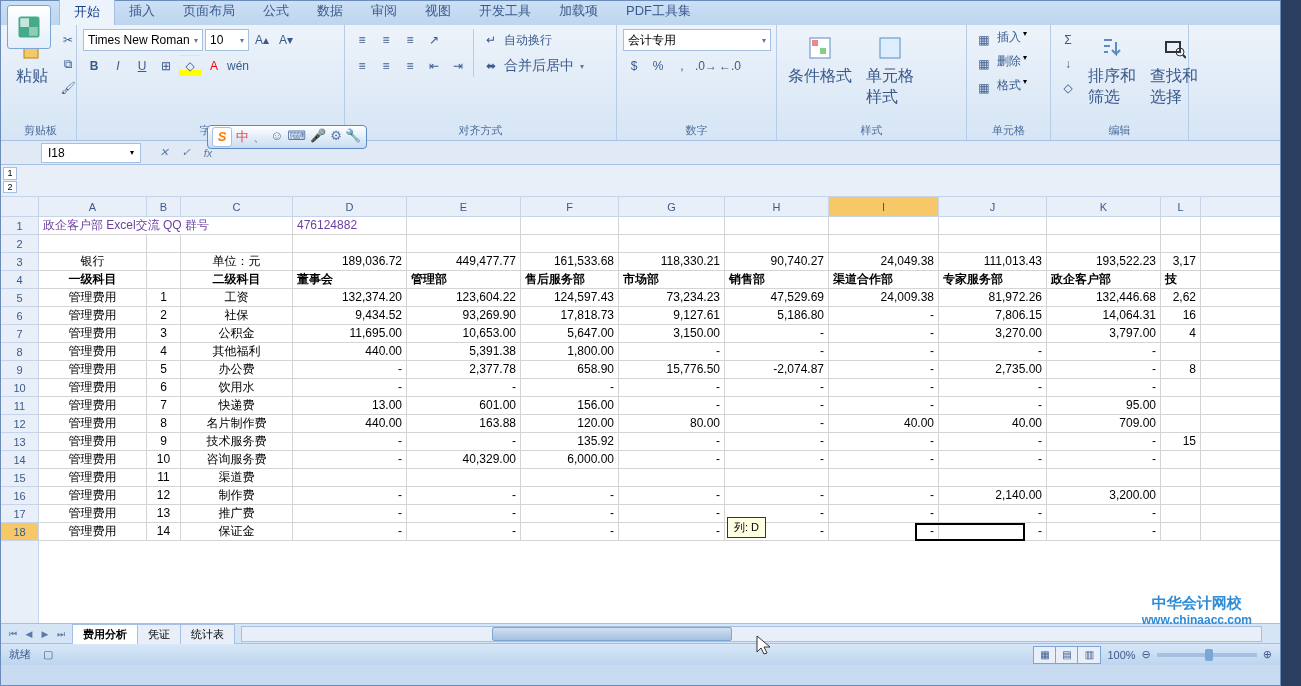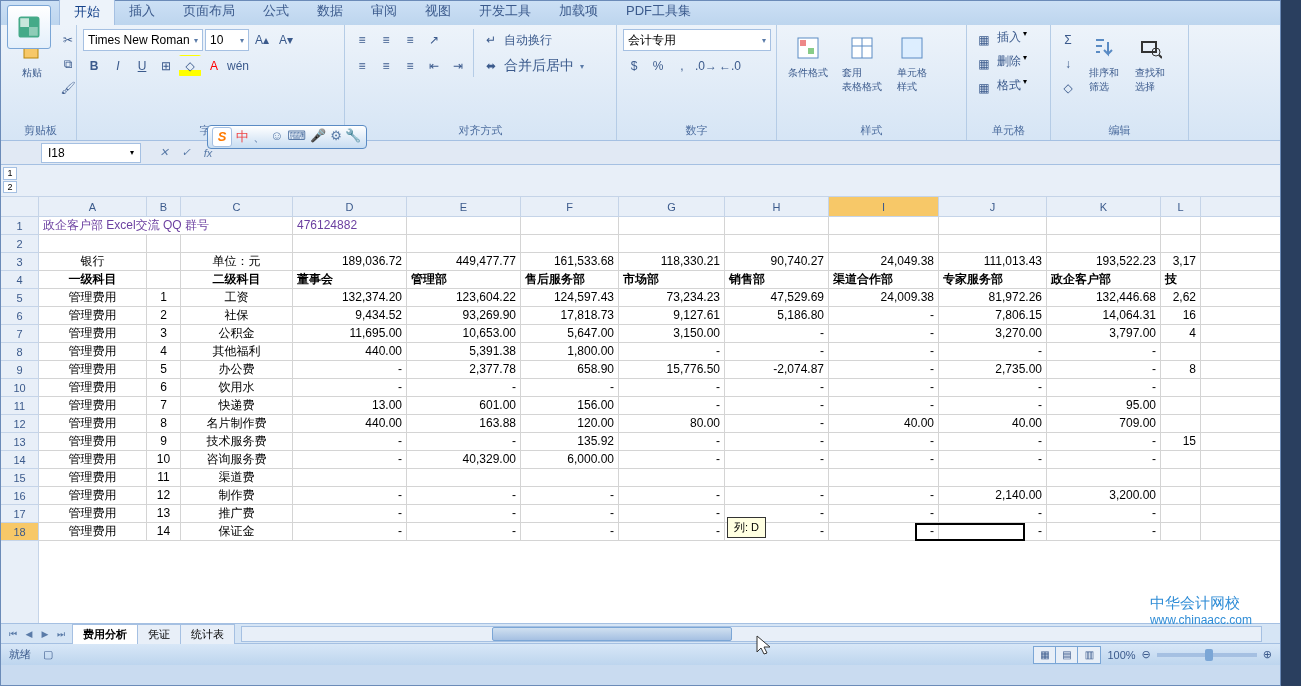--- a/index.html
+++ b/index.html
@@ -11,21 +11,21 @@
 .ribbon-tab { padding: 4px 14px; font-size: 13px; color: #3b5a8c; cursor: pointer; }
 .ribbon-tab.active { background: #edf3fa; border: 1px solid #a5c0e2; border-bottom: none; border-radius: 3px 3px 0 0; color: #15428b; }
 .win-controls { position: absolute; right: 6px; top: 30px; display: flex; gap: 6px; }
 .win-btn { width: 18px; height: 14px; background: #c9dbf0; border: 1px solid #7ba6d6; font-size: 10px; text-align: center; line-height: 12px; cursor: pointer; }
 .ribbon { height: 116px; background: linear-gradient(to bottom, #edf3fa, #d6e5f5); border-bottom: 1px solid #a5c0e2; display: flex; padding-left: 4px; position: relative; }
 .ribbon-group { border-right: 1px solid #b5cce6; padding: 4px 6px 2px 6px; display: flex; flex-direction: column; justify-content: space-between; }
 .rg-content { display: flex; gap: 4px; align-items: flex-start; flex: 1; }
 .rg-label { font-size: 11px; color: #4b6c9e; text-align: center; padding-top: 2px; position: relative; }
 .big-btn { display: flex; flex-direction: column; align-items: center; gap: 2px; padding: 2px 4px; border: 1px solid transparent; border-radius: 3px; cursor: pointer; }
 .big-icon { width: 32px; height: 32px; display:flex; align-items:center; justify-content:center; }
-.big-label { font-size: 10px; color: #3b5a8c; }
+.big-label { font-size: 16px; color: #3b5a8c; }
 .small-btn { width: 22px; height: 22px; border: 1px solid transparent; border-radius: 2px; display: flex; align-items: center; justify-content: center; cursor: pointer; font-size: 12px; color: #3b5a8c; }
 .col-btns { display: flex; flex-direction: column; gap: 2px; }
 .row-btns { display: flex; gap: 2px; }
 .combo { height: 22px; border: 1px solid #a5c0e2; background: white; display: flex; align-items: center; padding: 0 4px; font-size: 12px; }
 .combo .dd { margin-left: auto; font-size: 8px; color: #5a7ba8; }
 .formula-bar { height: 24px; background: #e1e9f4; border-bottom: 1px solid #a5c0e2; display: flex; align-items: center; }
 .name-box { width: 100px; height: 20px; background: white; border: 1px solid #a5c0e2; margin: 0 8px 0 40px; padding: 0 6px; display: flex; align-items: center; font-size: 12px; }
 .name-box .dd { margin-left: auto; font-size: 8px; }
 .fx-icons { display: flex; gap: 4px; padding: 0 6px; }
 .fx-icon { width: 18px; height: 18px; display:flex; align-items:center; justify-content:center; font-size: 11px; color: #5a7ba8; font-style: italic; }
@@ -60,21 +60,21 @@
 .hscroll-thumb { position: absolute; left: 250px; width: 240px; height: 14px; background: linear-gradient(to bottom,#d0e0f0,#a5c0e2); border: 1px solid #7ba6d6; border-radius: 2px; }
 .status-bar { height: 22px; background: linear-gradient(to bottom, #d8e7f7, #bdd5ee); display: flex; align-items: center; padding: 0 8px; font-size: 11px; color: #3b5a8c; border-top: 1px solid #a5c0e2; }
 .status-right { margin-left: auto; display: flex; align-items: center; gap: 6px; }
 .view-btns { display: flex; border: 1px solid #7ba6d6; }
 .view-btn { width: 22px; height: 16px; border-right: 1px solid #7ba6d6; background: #e8eff8; cursor: pointer; display:flex; align-items:center; justify-content:center; font-size:10px; }
 .view-btn:last-child { border-right: none; }
 .zoom-slider { width: 100px; height: 4px; background: #a5c0e2; position: relative; }
 .zoom-thumb { position: absolute; left: 48px; top: -4px; width: 8px; height: 12px; background: #7ba6d6; border-radius: 2px; }
 .ime-bar { position: absolute; left: 206px; top:124px; width: 160px; height: 24px; background:linear-gradient(to bottom,#fff,#c8ddf2); border:1px solid #5a8bc4; border-radius: 4px; display:flex; align-items:center; gap:4px; padding:0 4px; z-index:50; font-size:13px; }
 .ime-s { width:20px; height:20px; background:#fff; border:1px solid #a5c0e2; border-radius:3px; color:#ff7a00; font-weight:bold; text-align:center; line-height:18px; font-style:italic; }
-.watermark { position: absolute; right: 28px; bottom: 58px; font-size: 15px; color: #2e8cd6; font-weight: normal; text-align: left; z-index: 30; pointer-events:none; }
+.watermark { position: absolute; right: 28px; bottom: 58px; font-size: 15px; color: #2e8cd6; font-weight: bold; text-align: center; z-index: 30; pointer-events:none; }
 .watermark .url { font-size: 12px; color: #2e8cd6; }
 .cursor-img { position: absolute; left: 755px; top: 634px; z-index: 100; pointer-events: none; }
 .side-strip { position: absolute; right: 0; top: 0; width: 20px; height: 686px; background: #2a3f5f; }
 .blue-badge { position:absolute; right:218px; top:2px; width:100px; height:20px; background:#2e8cd6; border-radius:3px; }
 </style>
 </head>
 <body>
 
 <div class="app-window">
   <div class="blue-badge"></div>
@@ -207,31 +207,20 @@
       <div class="rg-content">
         <div class="big-btn">
             <div class="big-icon">
               <svg width="28" height="28">
                 <rect x="4" y="4" width="20" height="20" fill="#fff" stroke="#5a8bc4"></rect>
                 <rect x="6" y="6" width="6" height="6" fill="#e88"></rect>
                 <rect x="14" y="14" width="6" height="6" fill="#8c8"></rect>
               </svg>
             </div>
             <div class="big-label">条件格式</div>
-          </div>
-        <div class="big-btn">
-            <div class="big-icon">
-              <svg width="28" height="28">
-                <rect x="4" y="4" width="20" height="20" fill="#fff" stroke="#5a8bc4"></rect>
-                <line x1="4" y1="12" x2="24" y2="12" stroke="#5a8bc4"></line>
-                <line x1="14" y1="4" x2="14" y2="24" stroke="#5a8bc4"></line>
-              </svg>
-            </div>
-            <div class="big-label" style="white-space:pre">套用
-表格格式</div>
           </div>
         <div class="big-btn">
             <div class="big-icon">
               <svg width="28" height="28">
                 <rect x="4" y="4" width="20" height="20" fill="#def" stroke="#5a8bc4"></rect>
               </svg>
             </div>
             <div class="big-label" style="white-space:pre">单元格
 样式</div>
           </div>

